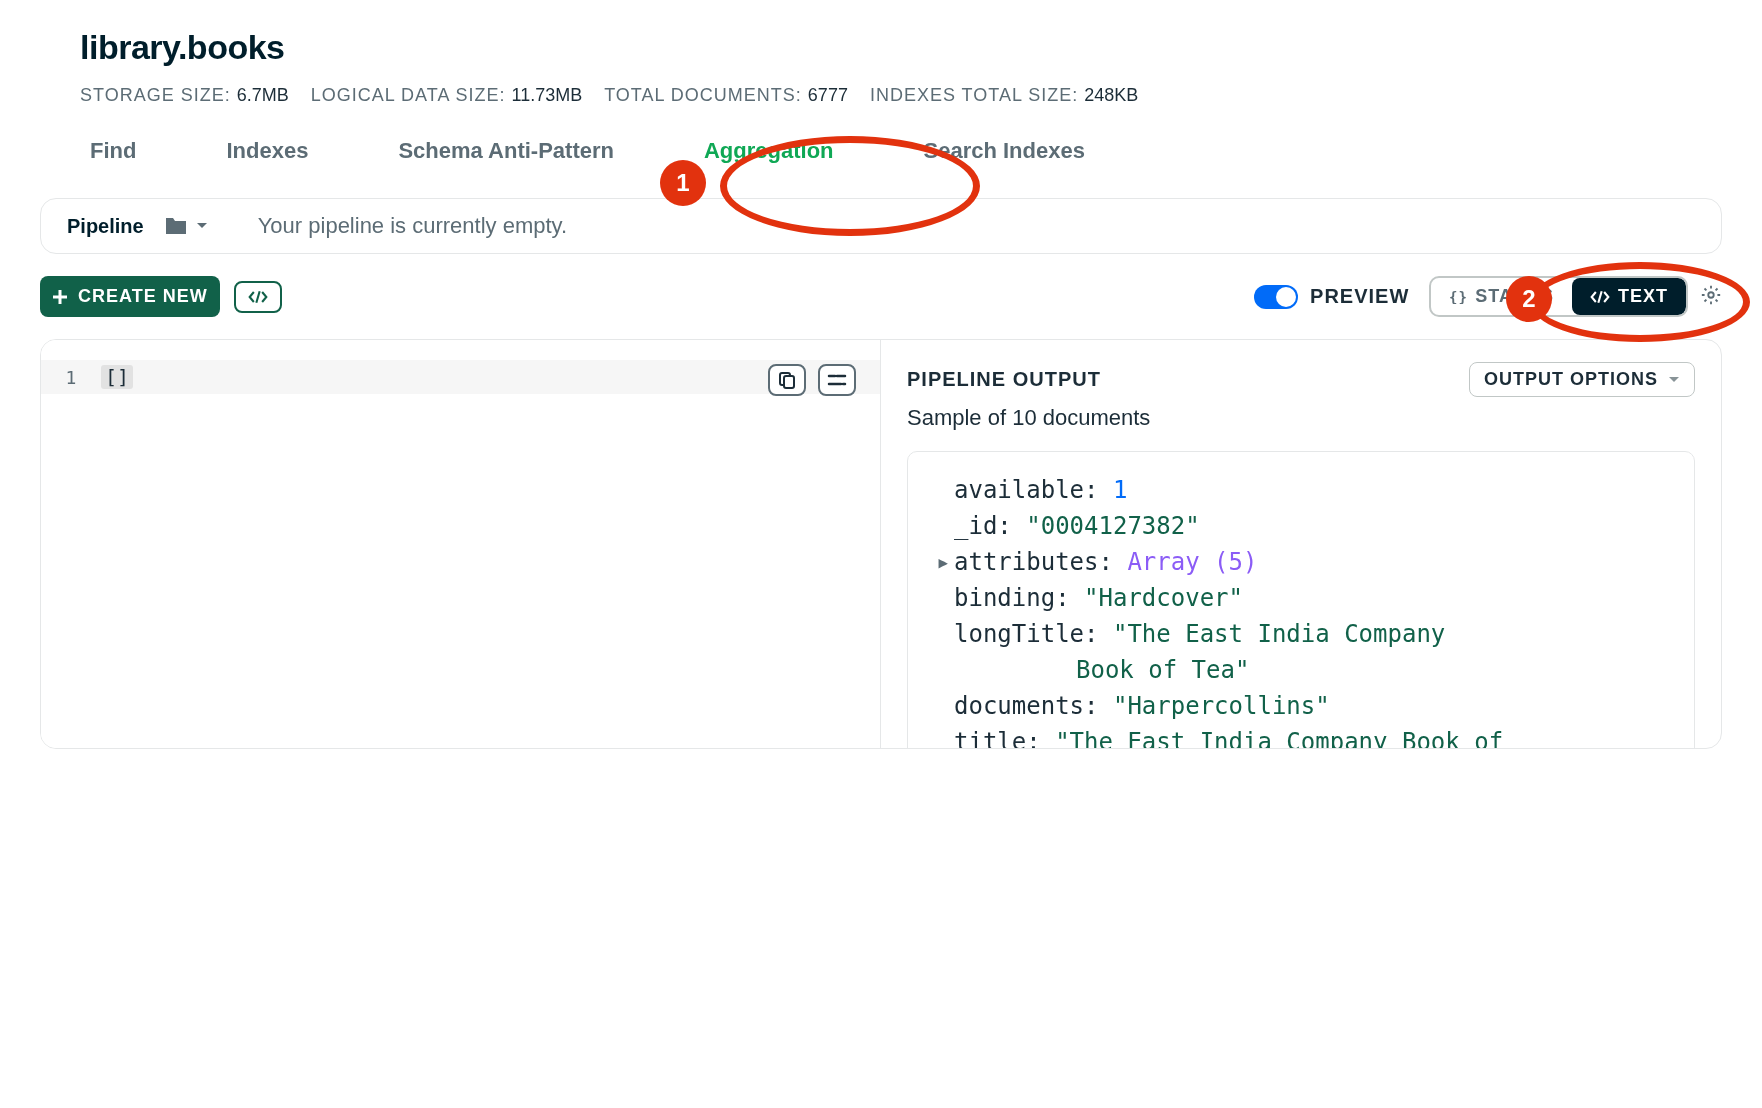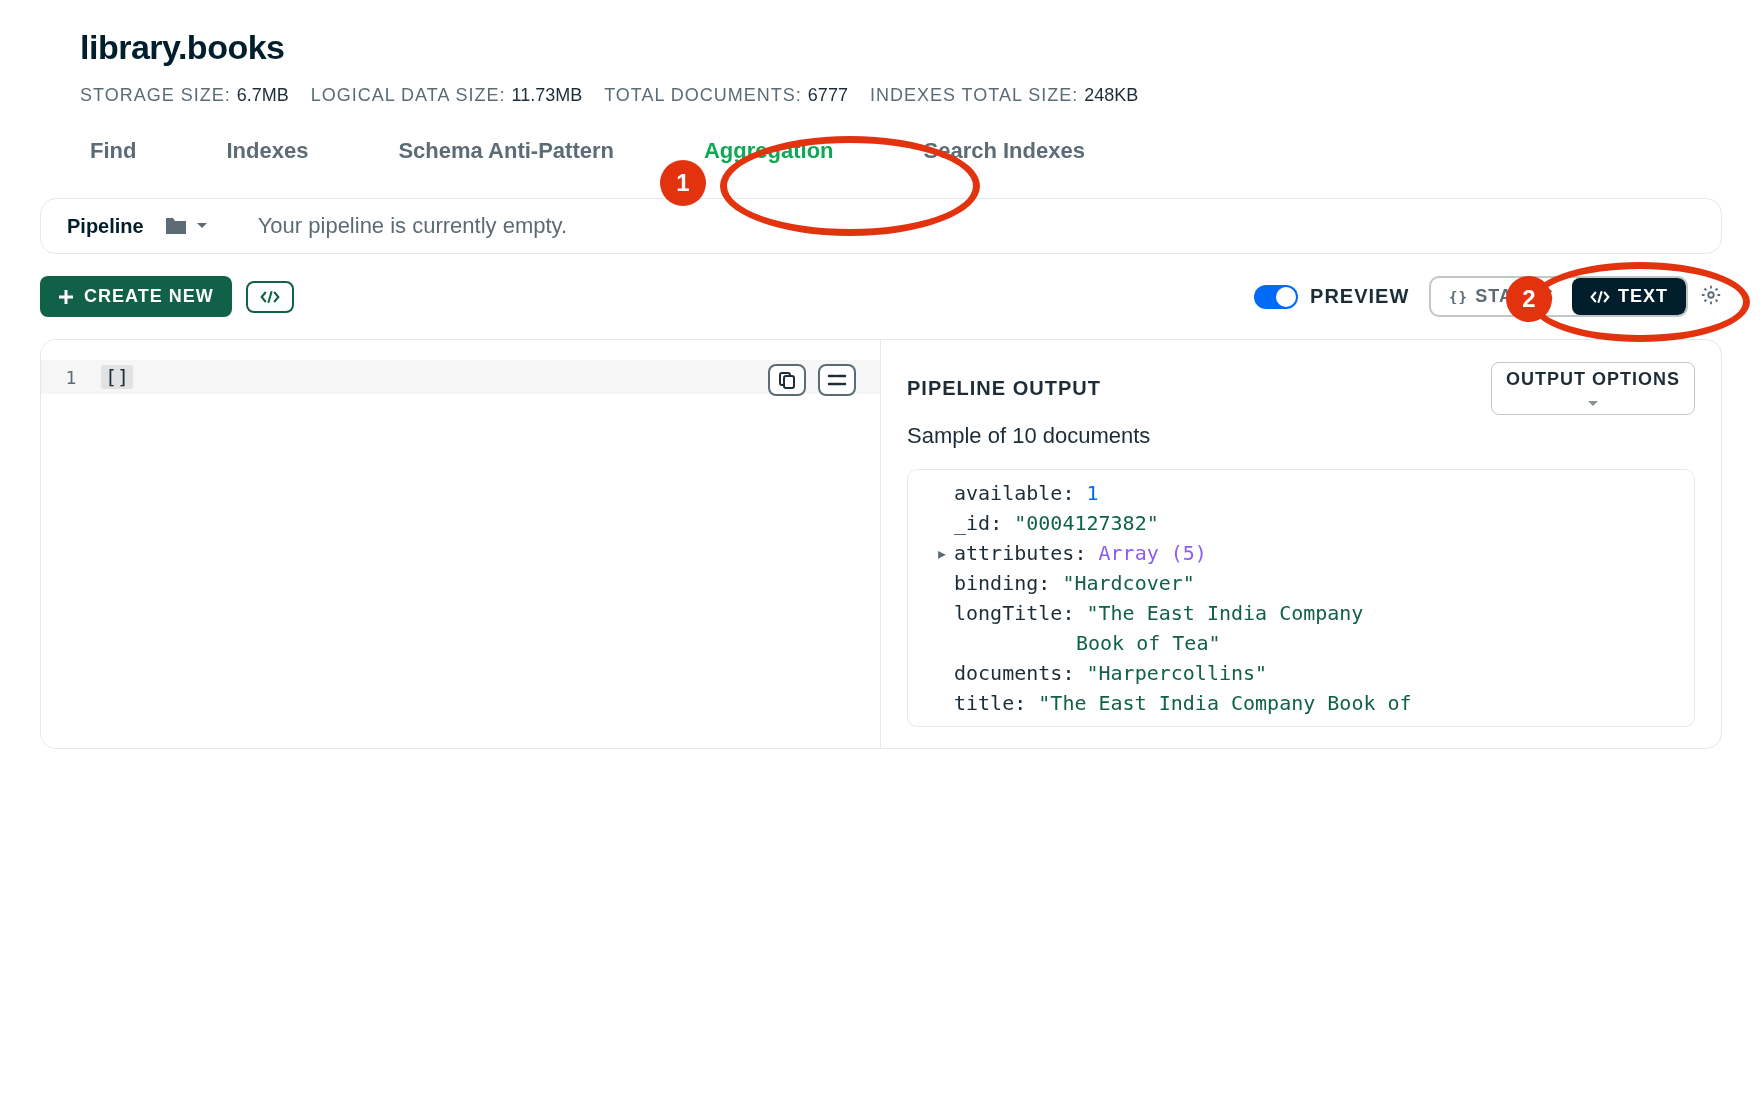--- a/index.html
+++ b/index.html
@@ -76,21 +76,21 @@
     display: flex;
     align-items: center;
     margin-bottom: 22px;
     position: relative;
   }
   .create-new-btn {
     background: #116149;
     color: #fff;
     border: none;
     border-radius: 8px;
-    padding: 10px 18px;
+    padding: 10px 12px;
     font-size: 18px;
     font-weight: 700;
     letter-spacing: 1px;
     display: flex;
     align-items: center;
     gap: 10px;
     cursor: pointer;
   }
   .code-btn {
     border: 2px solid #116149;
@@ -227,33 +227,32 @@
     border-radius: 8px;
     padding: 6px 14px;
     font-size: 18px;
     font-weight: 700;
     letter-spacing: 1px;
     color: #1c2d38;
     display: flex;
     align-items: center;
     gap: 10px;
     cursor: pointer;
-    flex-direction: column;
   }
   .sample-text {
     font-size: 22px;
     color: #1c2d38;
     margin-bottom: 20px;
   }
   .doc-card {
     border: 1px solid #e5e7e8;
     border-radius: 10px;
-    padding: 8px 28px;
+    padding: 20px 28px;
     font-family: "Menlo", monospace;
-    font-size: 20px;
+    font-size: 24px;
     line-height: 1.5;
     overflow: hidden;
   }
   .doc-field { white-space: nowrap; }
   .doc-key { color: #1c2d38; }
   .doc-colon { color: #1c2d38; }
   .doc-num { color: #016bf8; }
   .doc-str { color: #116149; }
   .doc-plain { color: #8b5cf6; }
   .doc-indent { padding-left: 140px; }

